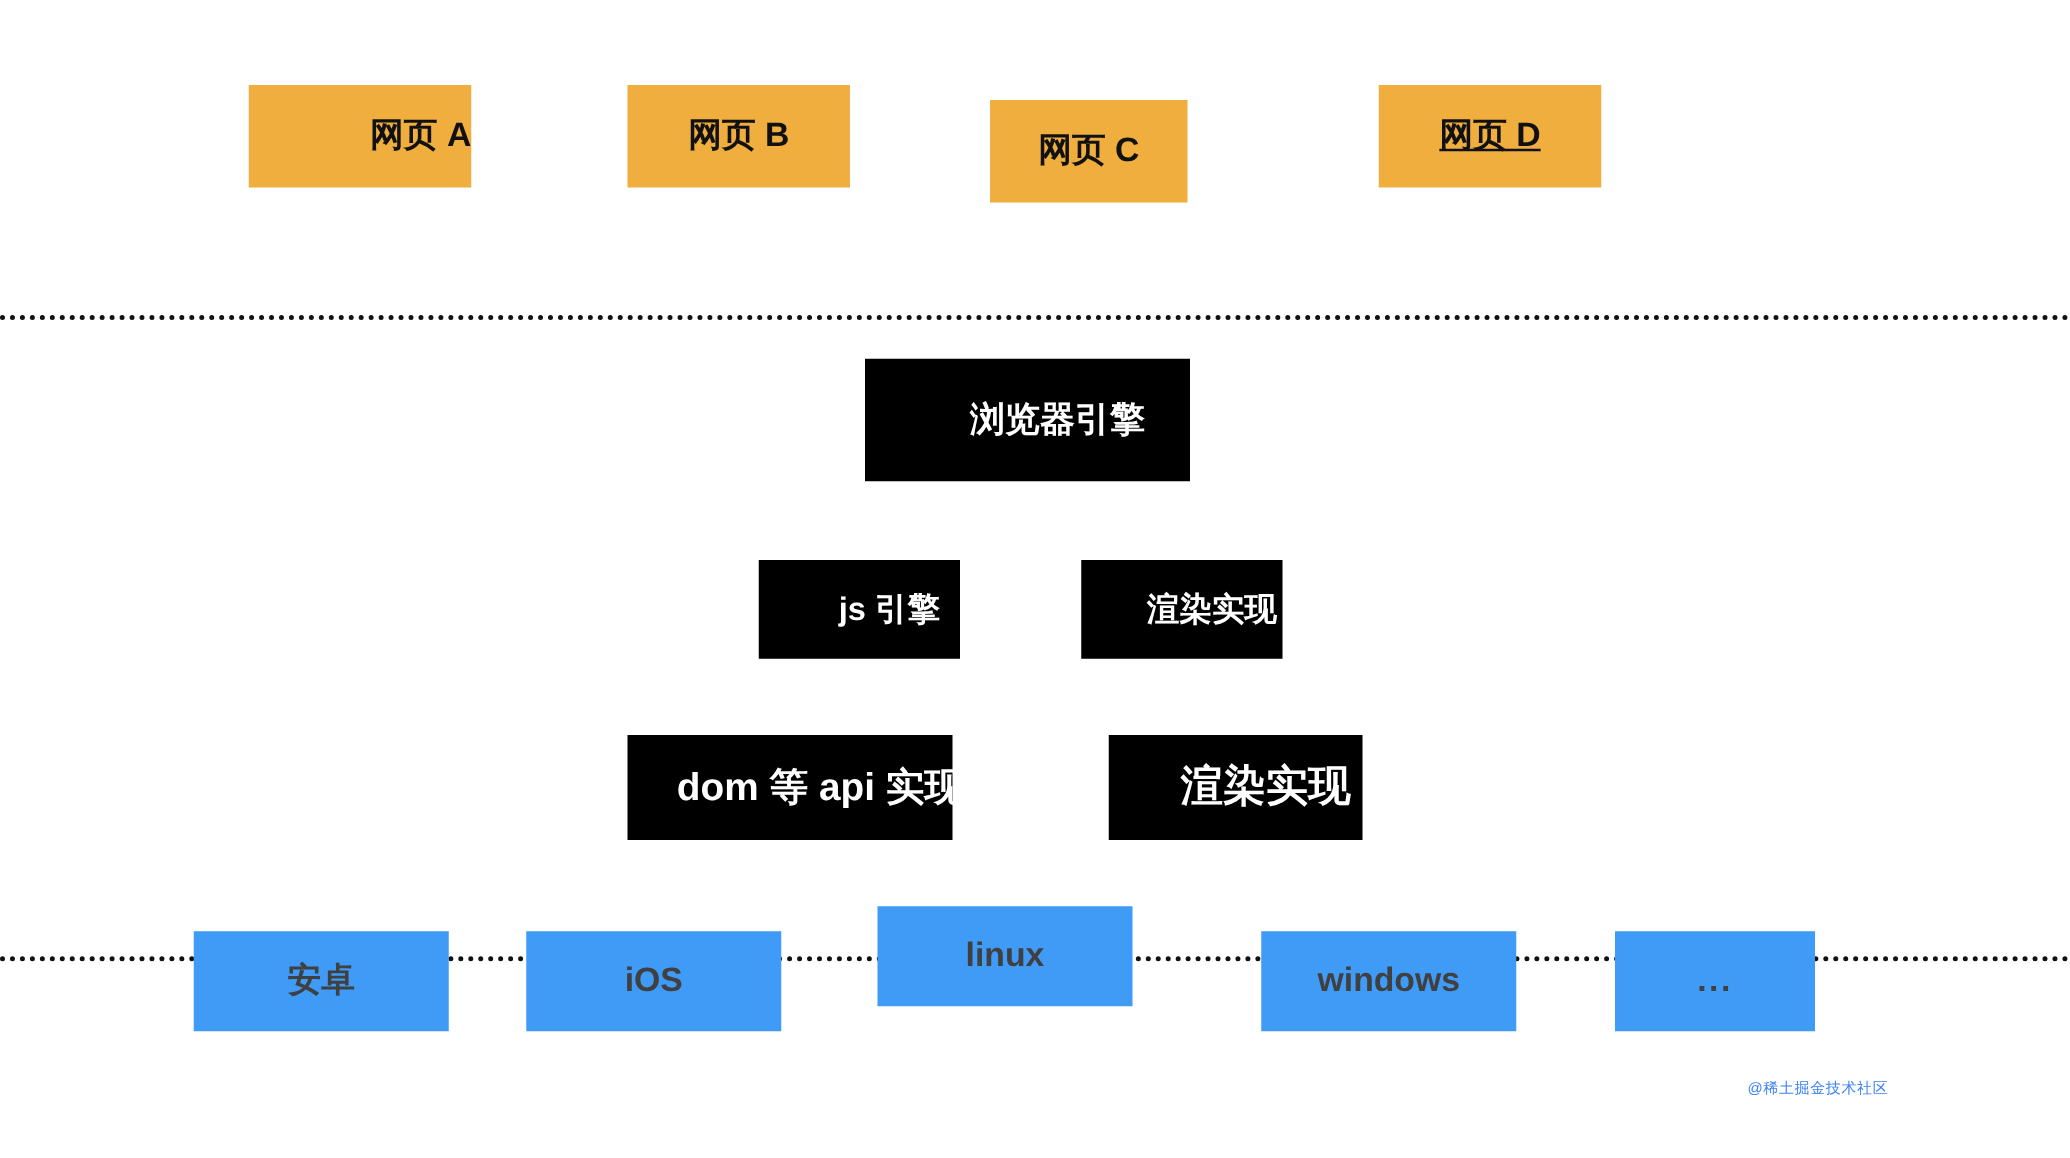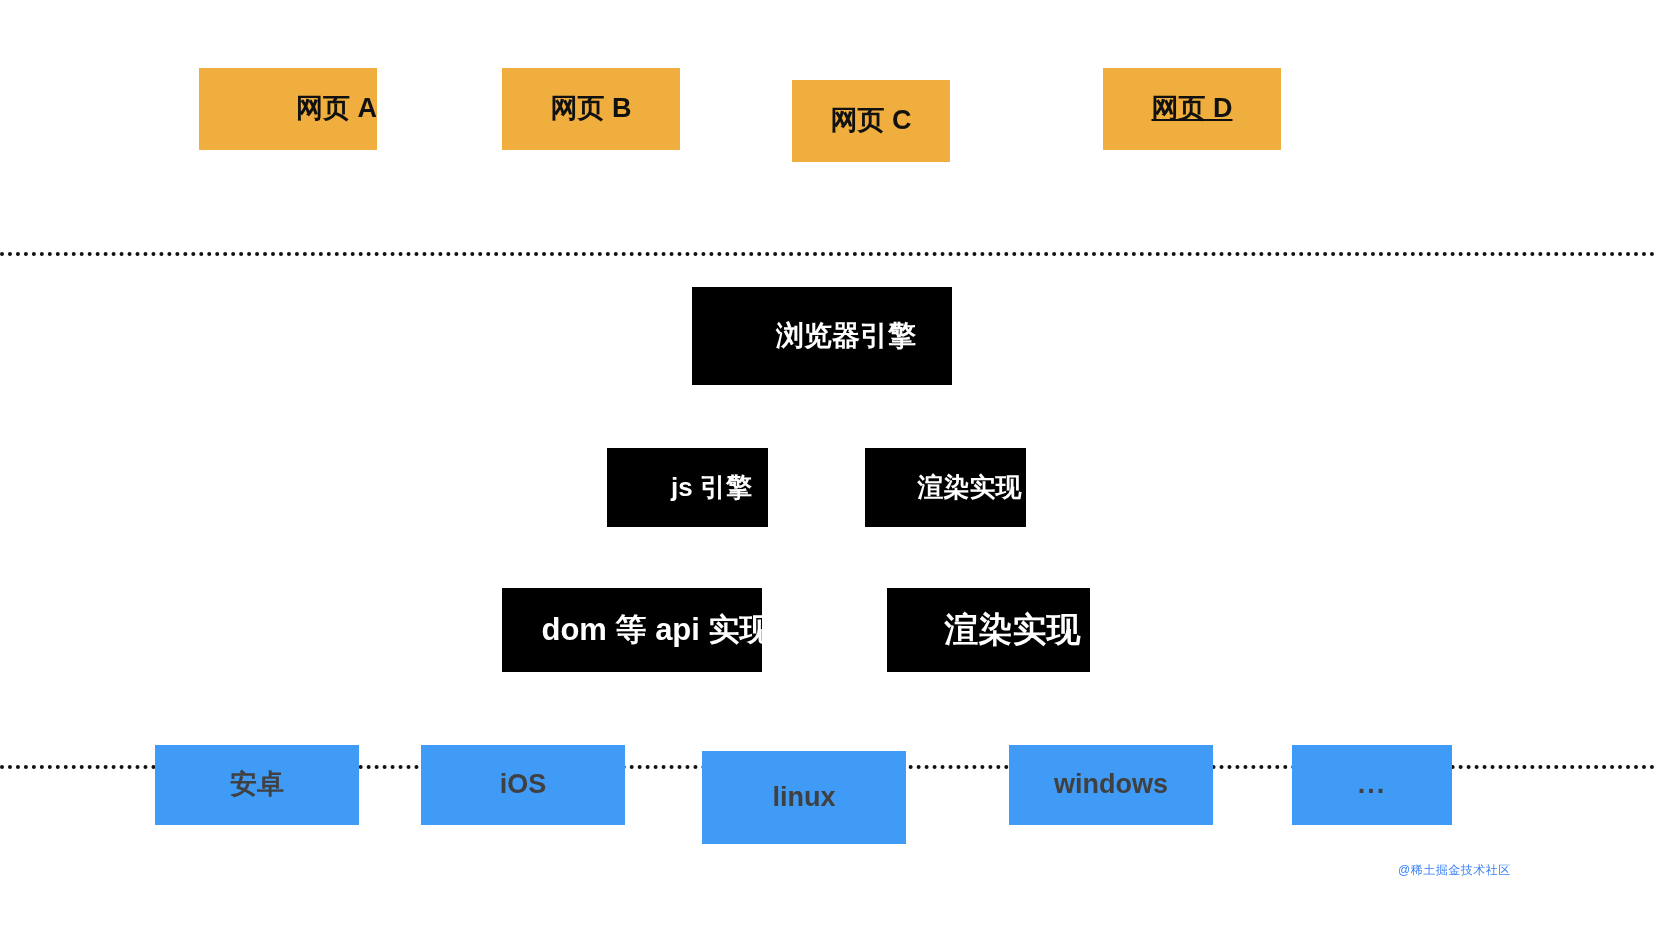--- a/index.html
+++ b/index.html
@@ -100,21 +100,21 @@
   </div>
 
   <div class="divider" style="top: 765px;"></div>
 
   <div class="box box-os" style="left: 155px; top: 745px; width: 204px; height: 80px;">
     <span>安卓</span>
   </div>
   <div class="box box-os" style="left: 421px; top: 745px; width: 204px; height: 80px;">
     <span>iOS</span>
   </div>
-  <div class="box box-os" style="left: 702px; top: 751px; width: 204px; height: 93px;">
+  <div class="box box-os" style="left: 702px; top: 725px; width: 204px; height: 80px;">
     <span>linux</span>
   </div>
   <div class="box box-os" style="left: 1009px; top: 745px; width: 204px; height: 80px;">
     <span>windows</span>
   </div>
   <div class="box box-os" style="left: 1292px; top: 745px; width: 160px; height: 80px;">
     <span class="dots-label">...</span>
   </div>
 
   <div class="watermark" style="left: 1398px; top: 862px;">@稀土掘金技术社区</div>

